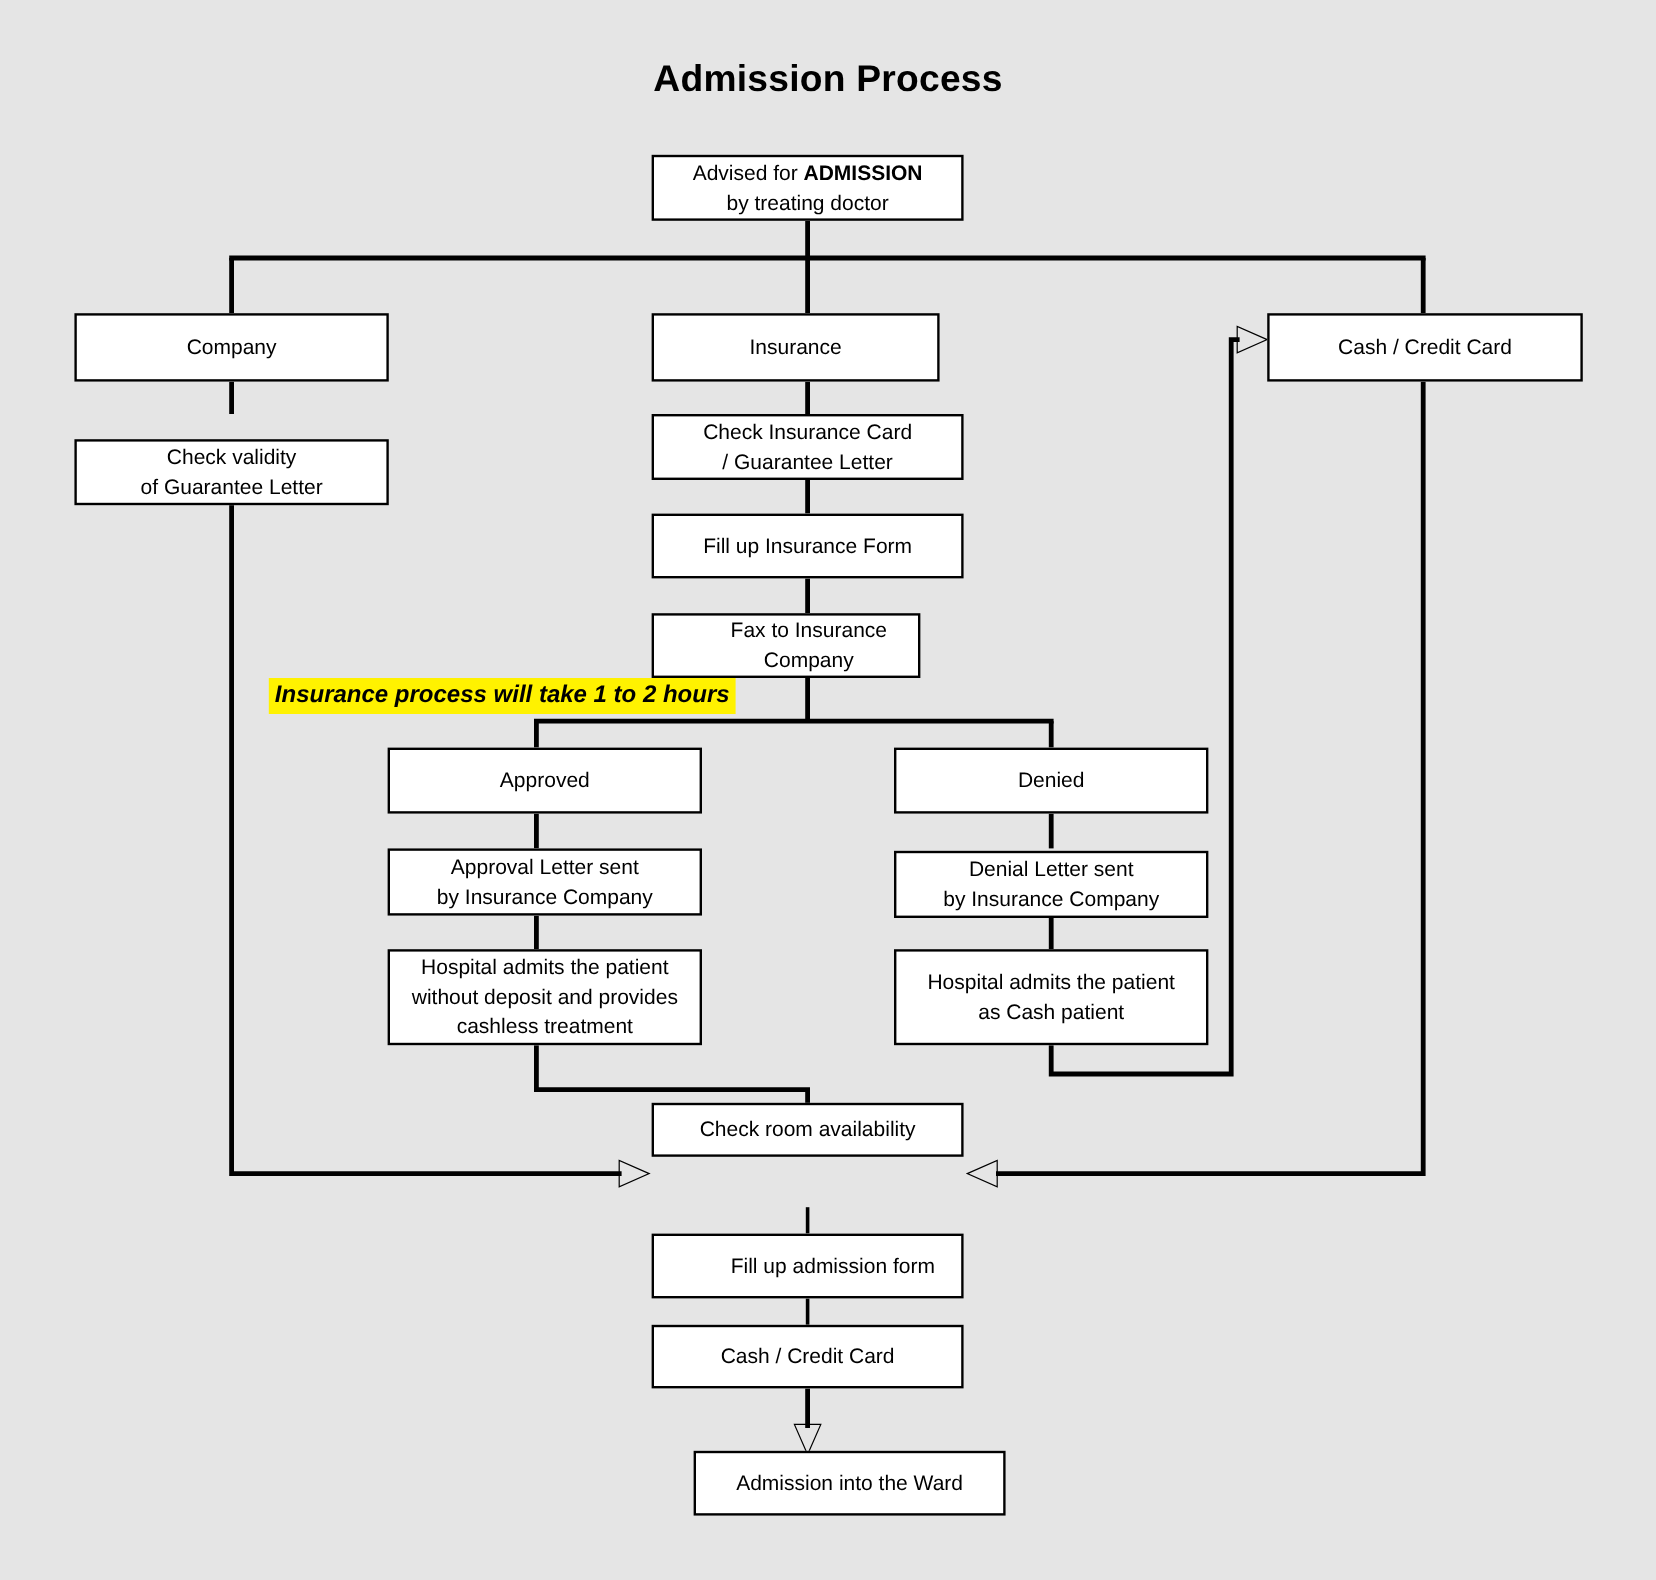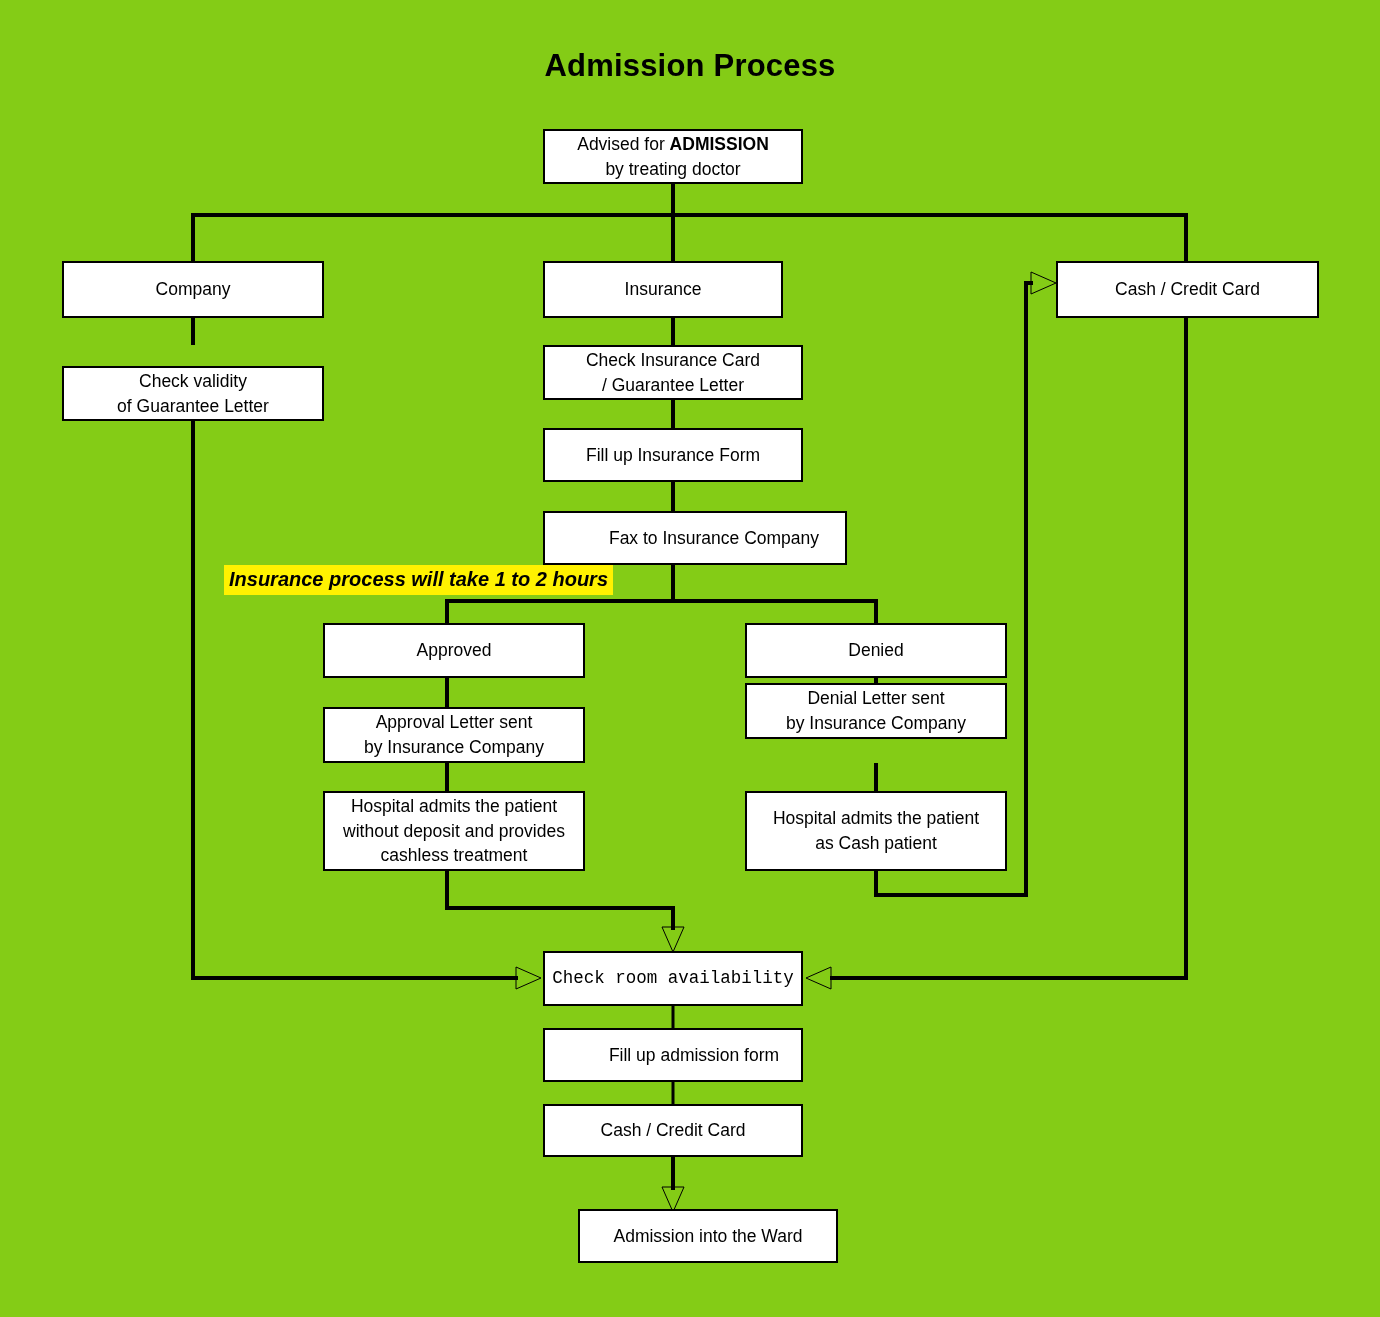--- a/index.html
+++ b/index.html
@@ -4,21 +4,21 @@
 <style>
   html, body {
     margin: 0;
     padding: 0;
     background: #ffffff;
   }
   #page {
     position: relative;
     width: 1380px;
     height: 1317px;
-    background: #84cc16;
+    background: #e5e5e5;
     font-family: "Liberation Sans", sans-serif;
     overflow: hidden;
   }
   #chart-title {
     position: absolute;
     left: 0;
     top: 48px;
     width: 1380px;
     text-align: center;
     font-size: 31px;
@@ -151,21 +151,21 @@
     <div>
       <span class="line">Check Insurance Card</span>
       <span class="line">/ Guarantee Letter</span>
     </div>
   </div>
 
   <div class="node" style="left:543px; top:428px; width:260px; height:54px;">
     <span>Fill up Insurance Form</span>
   </div>
 
-  <div class="node" style="left:543px; top:511px; width:304px; height:54px;padding-left:44px;">
+  <div class="node" style="left:543px; top:511px; width:224px; height:54px;padding-left:44px;">
     <span>Fax to Insurance Company</span>
   </div>
 
   <div class="node" style="left:1056px; top:261px; width:263px; height:57px;">
     <span>Cash / Credit Card</span>
   </div>
 
   <div class="node" style="left:323px; top:623px; width:262px; height:55px;">
     <span>Approved</span>
   </div>
@@ -182,35 +182,35 @@
       <span class="line">Hospital admits the patient</span>
       <span class="line">without deposit and provides</span>
       <span class="line">cashless treatment</span>
     </div>
   </div>
 
   <div class="node" style="left:745px; top:623px; width:262px; height:55px;">
     <span>Denied</span>
   </div>
 
-  <div class="node" style="left:745px; top:683px; width:262px; height:56px;">
+  <div class="node" style="left:745px; top:709px; width:262px; height:56px;">
     <div>
       <span class="line">Denial Letter sent</span>
       <span class="line">by Insurance Company</span>
     </div>
   </div>
 
   <div class="node" style="left:745px; top:791px; width:262px; height:80px;">
     <div>
       <span class="line">Hospital admits the patient</span>
       <span class="line">as Cash patient</span>
     </div>
   </div>
 
-  <div class="node" style="left:543px; top:951px; width:260px; height:55px;font-family:Liberation Mono, monospace;">
+  <div class="node" style="left:543px; top:919px; width:260px; height:45px;">
     <span>Check room availability</span>
   </div>
 
   <div class="node" style="left:543px; top:1028px; width:260px; height:54px;padding-left:48px;">
     <span>Fill up admission form</span>
   </div>
 
   <div class="node" style="left:543px; top:1104px; width:260px; height:53px;">
     <span>Cash / Credit Card</span>
   </div>

